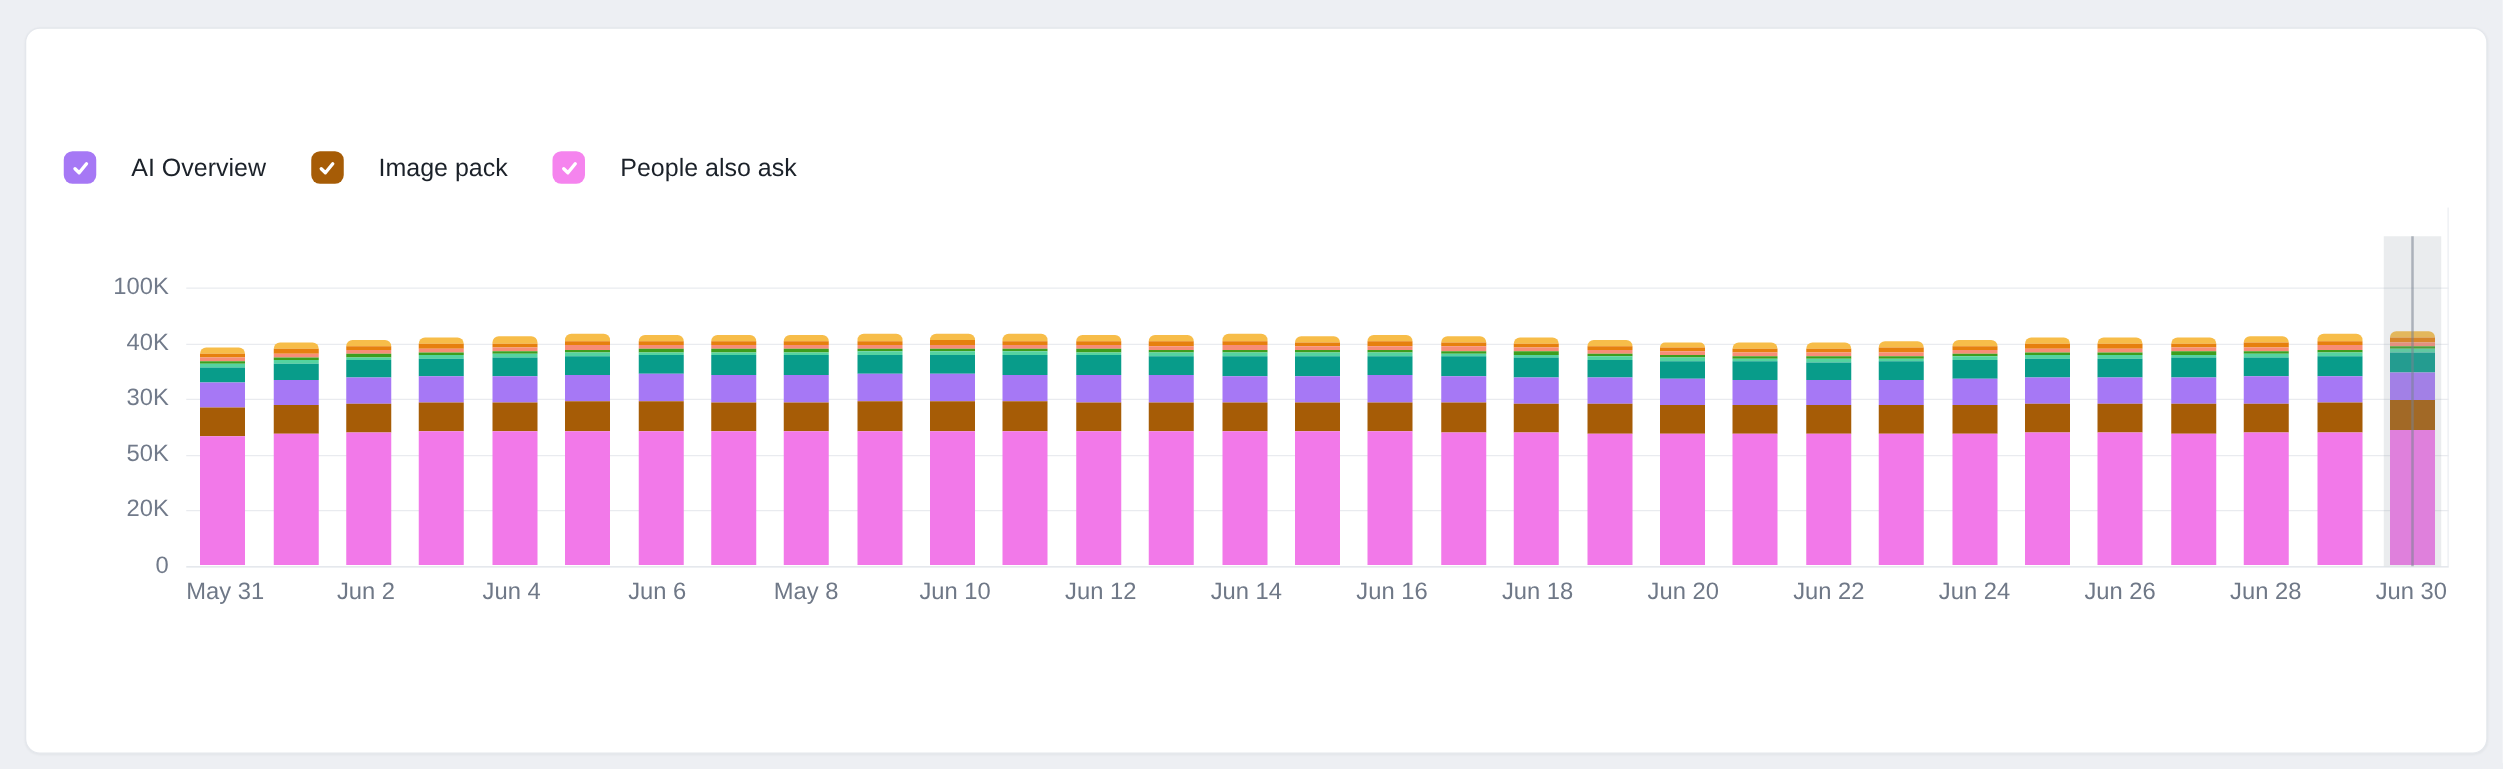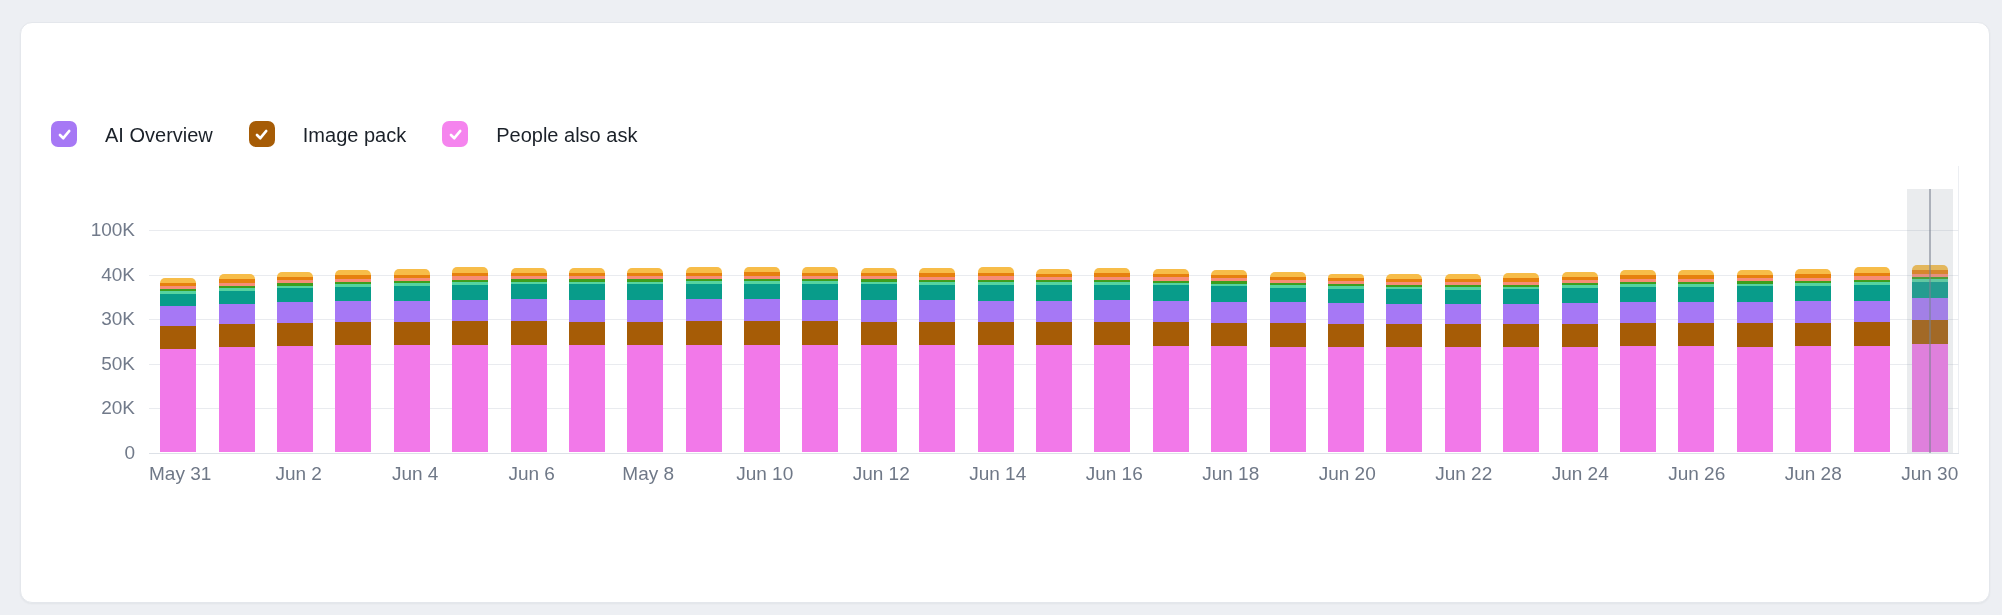--- a/index.html
+++ b/index.html
@@ -38,21 +38,21 @@
   .ylabel { position:absolute; left:0; width:74px; text-align:right;
     font-size:19px; color:#717a8a; line-height:24px; }
 
   .bars { position:absolute; left:0; right:0; bottom:1px; top:0; display:flex; }
   .slot { flex:1 1 0; display:flex; align-items:flex-end; justify-content:center; }
   .bar { width:36px; display:flex; flex-direction:column-reverse; }
   .bar .seg { width:100%; }
   .bar .seg:last-child { border-radius:5px 5px 0 0; }
 
   .xlabels { position:absolute; left:88px; top:297px; width:1810px; display:flex; }
-  .xlabel { flex:1 1 0; text-align:center; font-size:19px; color:#6f7887; white-space:nowrap; }
+  .xlabel { flex:1 1 0; text-align:left; font-size:19px; color:#6f7887; white-space:nowrap; }
 
   .hover-band { position:absolute; top:23px; bottom:0; width:46px;
     transform:translateX(-50%); background:rgba(148,158,170,.20); pointer-events:none; }
   .hover-band::after { content:""; position:absolute; left:50%; top:0; bottom:0;
     width:2px; margin-left:-1px; background:rgba(120,130,144,.55); }
 
   .cta { position:absolute; left:28px; top:502px; border:none; cursor:pointer;
     background:#1a94f5; color:#ffffff; font-family:inherit; font-size:20px; font-weight:700;
     padding:10px 21px; border-radius:10px; }
 </style>

